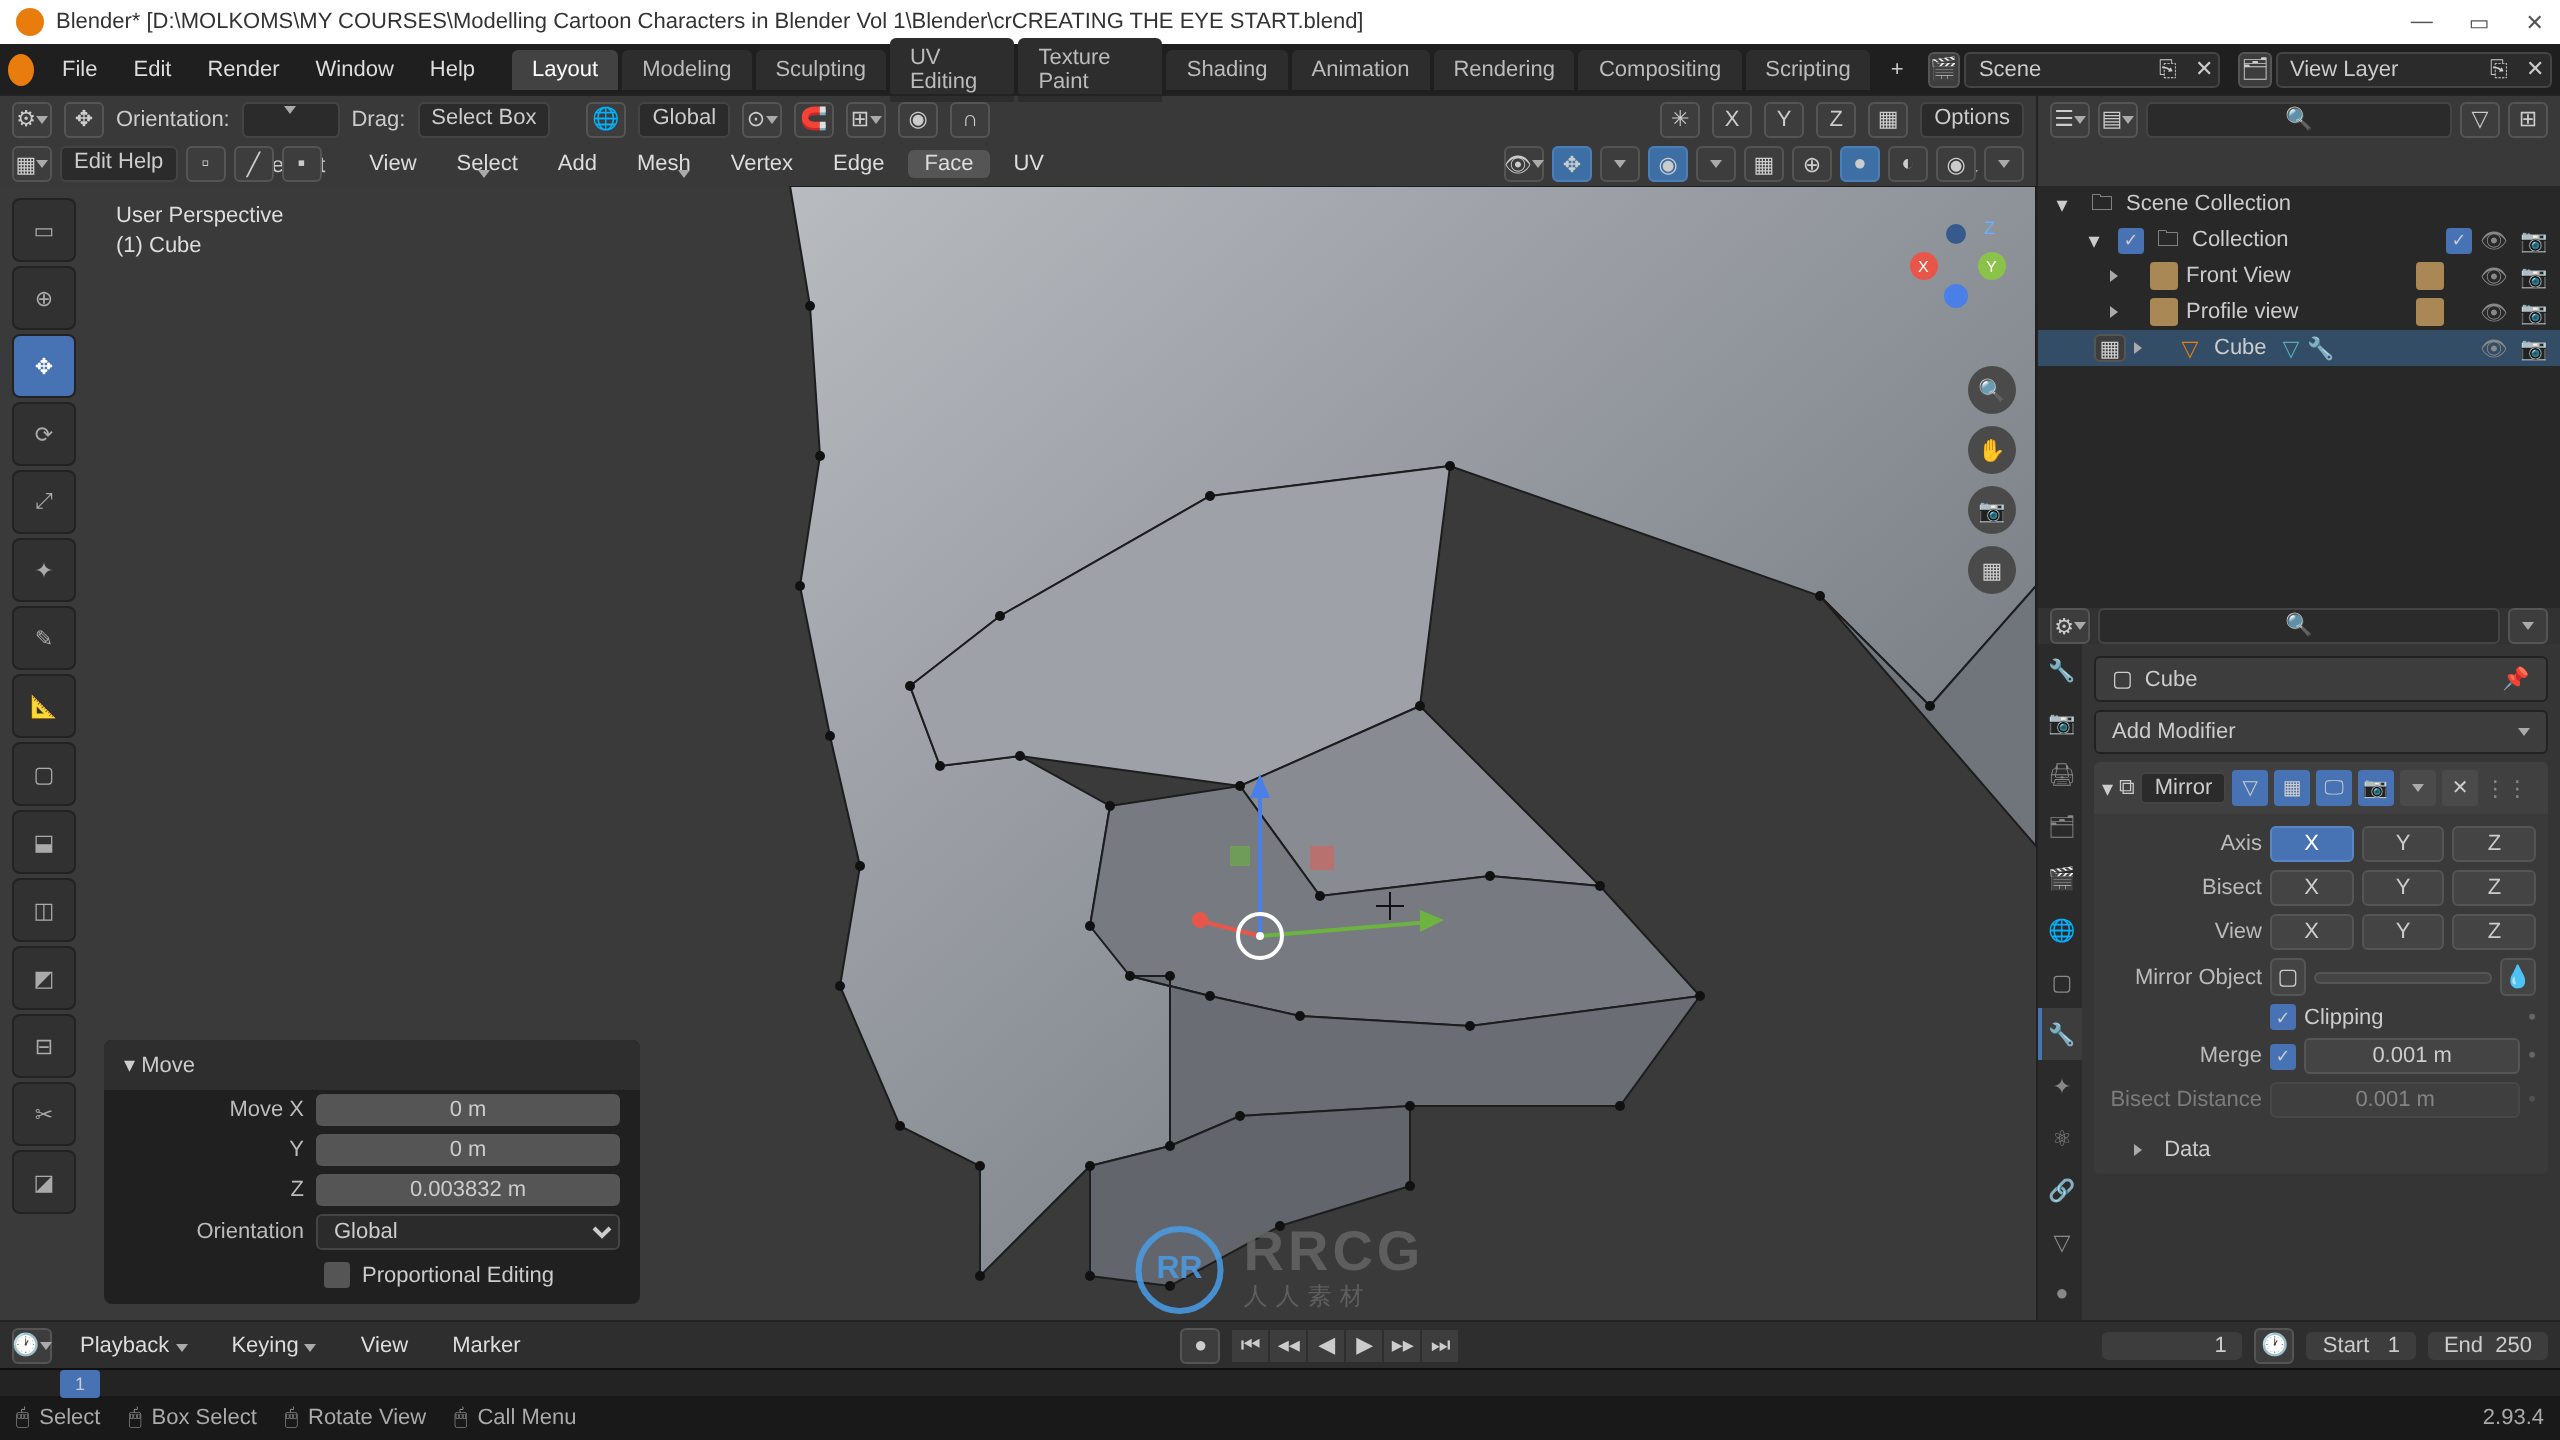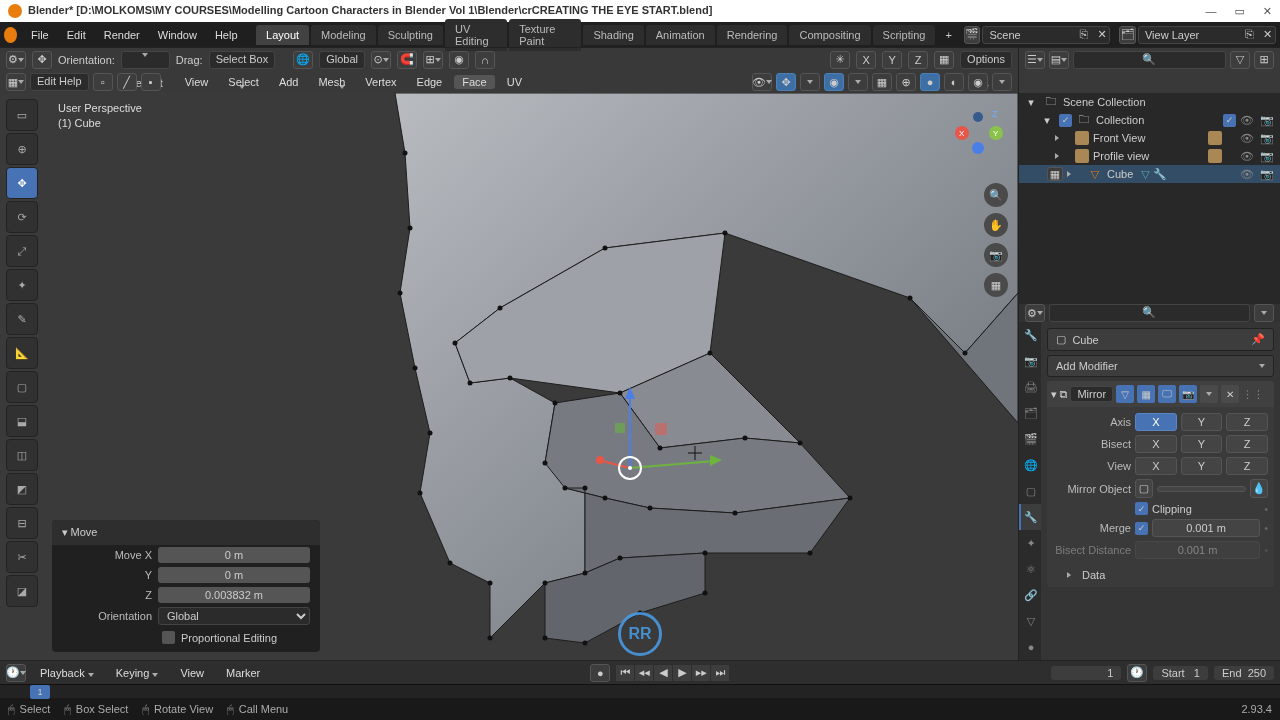--- a/index.html
+++ b/index.html
@@ -1,18 +1,18 @@
 <!DOCTYPE html>
 <html><head>
 <meta charset="utf-8">
 <style>
 * { margin: 0; padding: 0; box-sizing: border-box; font-family: -apple-system, "Segoe UI", Arial, sans-serif; }
 body { width: 1280px; height: 720px; background: #393939; color: #ccc; font-size: 11px; overflow: hidden; position: relative; }
 .titlebar { height: 22px; background: #fff; color: #333; display: flex; align-items: center; padding: 0 8px; justify-content: space-between; }
-.titlebar .left { display: flex; align-items: flex-start; gap: 6px; font-weight: bold; }
+.titlebar .left { display: flex; align-items: center; gap: 6px; }
 .titlebar .ctrls { display: flex; gap: 18px; color: #555; }
 .menubar { height: 25px; background: #1f1f1f; display: flex; align-items: center; padding: 0 4px; gap: 2px; }
 .menubar .blender-logo { width: 16px; height: 16px; background: #e87d0d; border-radius: 50%; margin-right: 4px; }
 .menubar .m { padding: 4px 8px; color: #ddd; }
 .menubar .tab { padding: 4px 10px; background: #2d2d2d; border-radius: 3px 3px 0 0; color: #bbb; }
 .menubar .tab.active { background: #424242; color: #fff; }
 .menubar .plus { padding: 4px 8px; }
 .menubar .spacer { flex: 1; }
 .menubar .scene-box { display: flex; align-items: center; background: #2b2b2b; border: 1px solid #444; border-radius: 3px; height: 18px; }
 .menubar .scene-box span { padding: 0 6px; }
@@ -552,13 +552,17 @@
   <div class="item">
       <span>🖱</span>
       <span>Call Menu</span>
     </div>
   <span class="spacer"></span>
   <span>2.93.4</span>
 </div>
 
 <div class="watermark">
   <div class="logo">RR</div>
+  <div>
+    <div class="txt">RRCG</div>
+    <div class="sub">人人素材</div>
+  </div>
 </div>
 
 </body></html>

